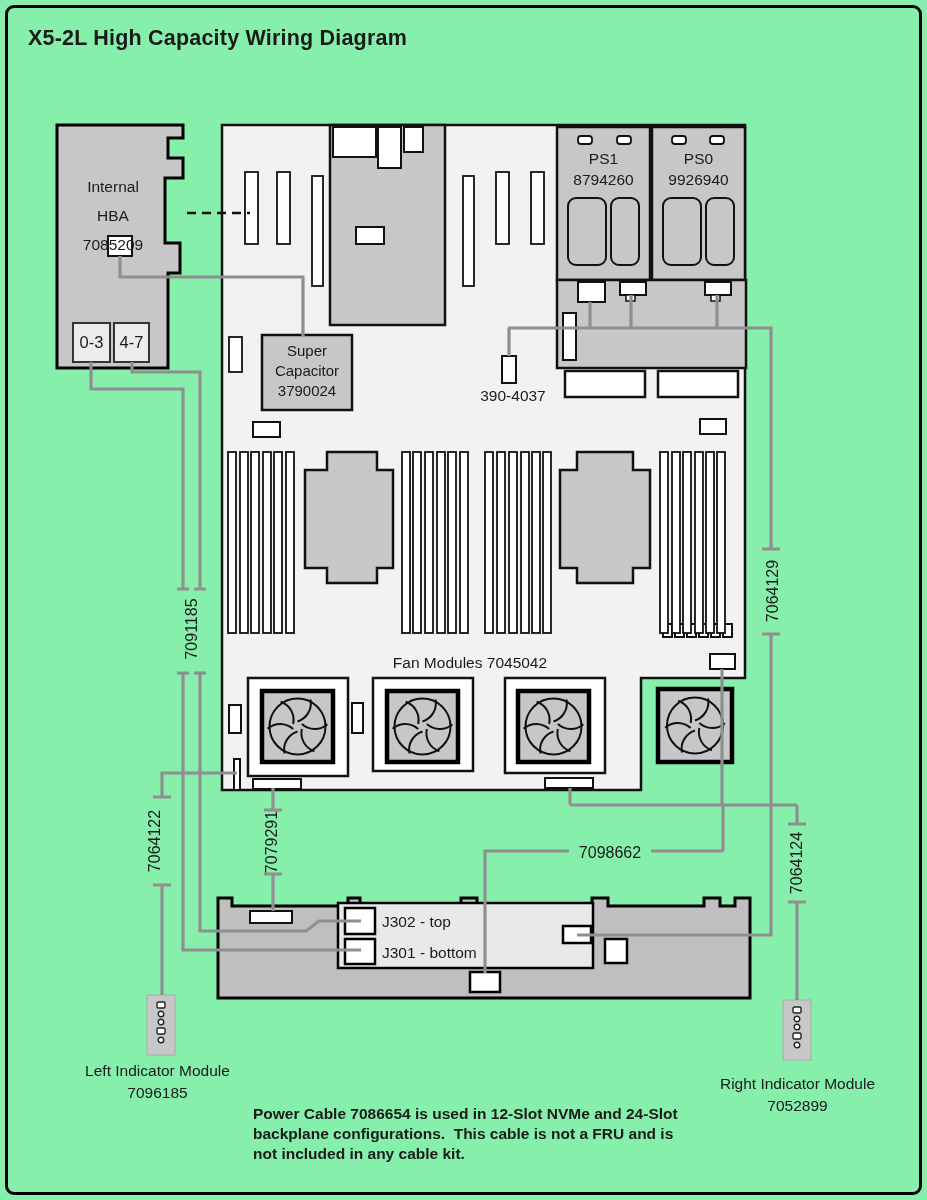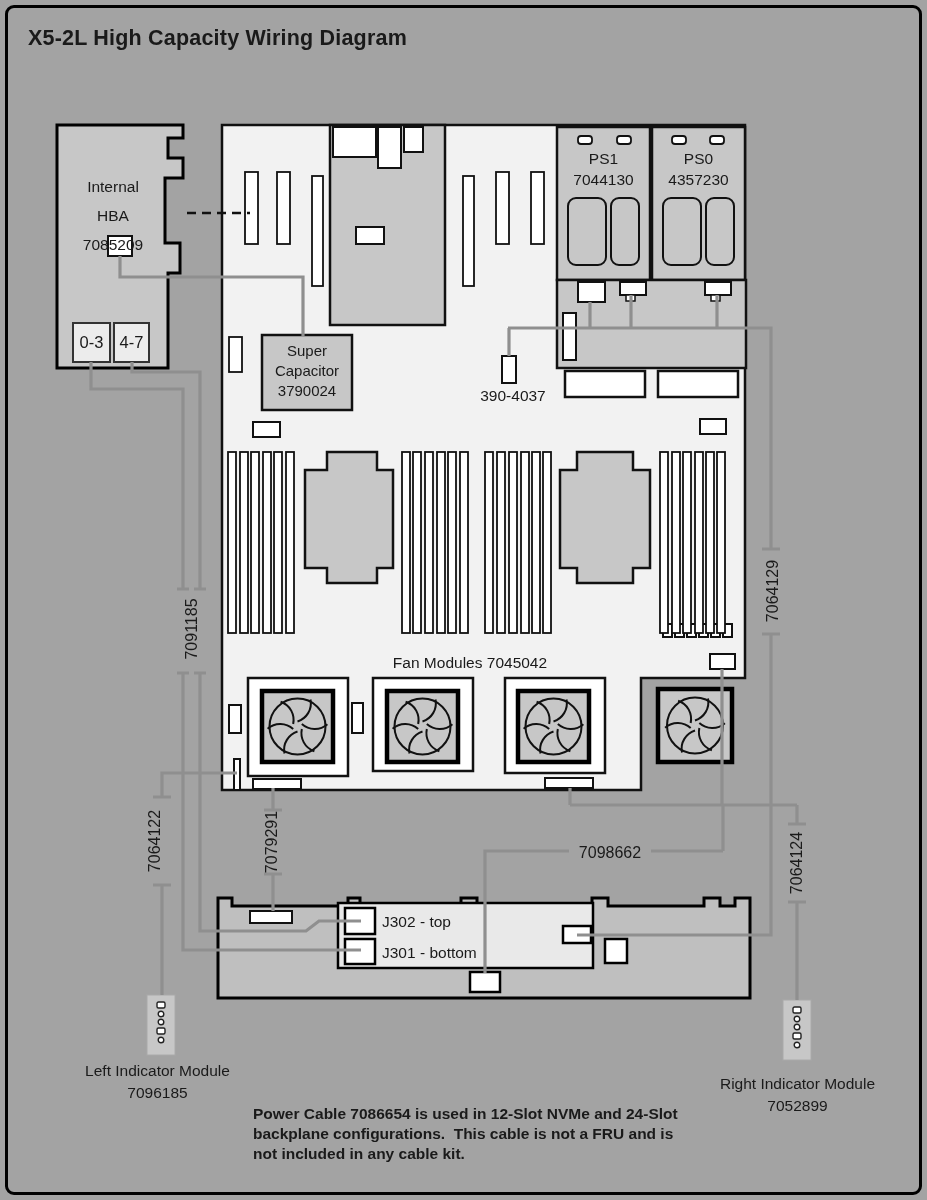--- a/index.html
+++ b/index.html
@@ -1,16 +1,16 @@
 <!DOCTYPE html>
 <html><head>
 <meta charset="utf-8">
 <style>
   html,body{margin:0;padding:0;background:#fff;}
-  .stage{position:relative;width:927px;height:1200px;background:#a3a3a3;overflow:hidden;
+  .stage{position:relative;width:927px;height:1200px;background:#86efac;overflow:hidden;
          font-family:"Liberation Sans",sans-serif;color:#1a1a1a;}
   .frame{position:absolute;left:5px;top:5px;right:5px;bottom:5px;border:3px solid #000;border-radius:9px;}
   svg.layer{position:absolute;left:0;top:0;}
   .lbl{position:absolute;line-height:20px;font-size:15.5px;color:#1a1a1a;}
   .c{text-align:center;}
   .pre{white-space:pre-line;}
   .title{font-size:21.5px;font-weight:bold;letter-spacing:.2px;}
   .rot{transform:translate(-50%,-50%) rotate(-90deg);white-space:nowrap;font-size:16px;}
   .hmid{transform:translate(-50%,-50%);white-space:nowrap;font-size:16px;}
   .port{font-size:16.5px;}
@@ -215,23 +215,23 @@
 
   <div class="lbl title" style="left:28px;top:28px;">X5-2L High Capacity Wiring Diagram</div>
 
   <div class="lbl c pre" style="left:57px;top:172px;width:112px;line-height:29px;">Internal
 HBA
 7085209</div>
   <div class="lbl c port" style="left:73px;top:332px;width:37px;">0-3</div>
   <div class="lbl c port" style="left:114px;top:332px;width:35px;">4-7</div>
 
   <div class="lbl c pre" style="left:557px;top:148px;width:93px;line-height:21px;">PS1
-7044130</div>
+8794260</div>
   <div class="lbl c pre" style="left:652px;top:148px;width:93px;line-height:21px;">PS0
-4357230</div>
+9926940</div>
 
   <div class="lbl c pre" style="left:262px;top:341px;width:90px;font-size:15px;">Super
 Capacitor
 3790024</div>
 
   <div class="lbl c" style="left:463px;top:386px;width:100px;">390-4037</div>
 
   <div class="lbl c" style="left:360px;top:653px;width:220px;">Fan Modules 7045042</div>
 
   <div class="lbl rot" style="left:192px;top:629px;">7091185</div>

